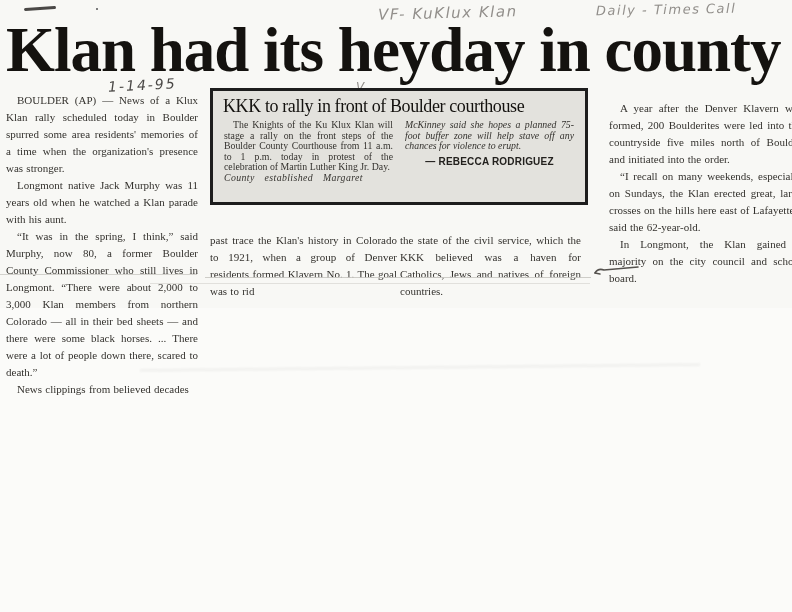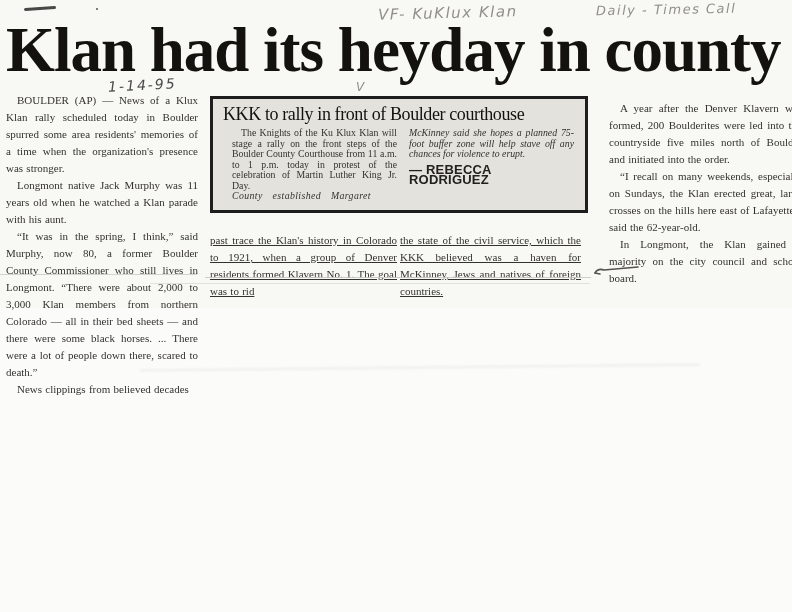--- a/index.html
+++ b/index.html
@@ -59,60 +59,60 @@
 
   
   .bodycol {
     text-align: justify;
     font-size: 11px;
     line-height: 17px;
     color: var(--ink, #34322e);
     word-spacing: 0.5px;
   }
   .bodycol p { margin: 0; text-indent: 11px; }
-  .bodycol p.no-indent { text-indent: 0; text-decoration: underline; }
+  .bodycol p.no-indent { text-indent: 0; }
   .col1  { left: 6px;   top: 92px;  width: 192px; }
   .col2a { left: 210px; top: 232px; width: 187px; }
   .col2b { left: 400px; top: 232px; width: 181px; }
   .col3  { left: 597px; top: 100px;  width: 193px; margin-left: 12px; }
 
   
   .inset-box {
-    left: 210px; top: 96px; width: 378px; height: 117px;
+    left: 210px; top: 88px; width: 378px; height: 117px;
     box-sizing: border-box;
     background: var(--box_bg, #e3e2dd);
     border: 3px solid var(--box_border, #1d1d1d);
     overflow: hidden;
   }
   .inset-headline {
     margin: 4px 8px 2px 10px;
     font-size: 18px;
     letter-spacing: -0.4px;
     color: var(--headline_ink, #14120f);
     white-space: nowrap;
     transform: scaleY(1.08);
     transform-origin: 0 0;
   }
-  .inset-cols { display: flex; gap: 12px; padding: 2px 11px 0 11px; margin-left: 8px; }
+  .inset-cols { display: flex; gap: 12px; padding: 2px 11px 0 11px; }
   .inset-col {
     width: 50%;
     text-align: justify;
     font-size: 9.8px;
     line-height: 10.5px;
     color: var(--ink, #2a2824);
   }
   .inset-col p { margin: 0; text-indent: 9px; }
   .inset-col p.no-indent { text-indent: 0; font-style: italic; }
   .inset-cutoff { margin-top: 6px; word-spacing: 7px; letter-spacing: 0.4px; }
   .inset-byline {
     margin-top: 5px;
-    text-align: left;
+    text-align: center;
     font-family: "Liberation Sans", sans-serif;
     font-weight: bold;
-    font-size: 13px;
+    font-size: 10px;
     letter-spacing: 0.2px;
     color: #23211e;
   }
 
   
   .tear { height: 1px; background: #c9c8c3; }
   .tear-1 { left: 0px;   top: 274px; width: 197px; opacity: 0.8; }
   .tear-2 { left: 205px; top: 277px; width: 386px; opacity: 0.9; }
   .tear-3 { left: 150px; top: 283px; width: 440px; opacity: 0.5; }
   .dot-mark { left: 96px; top: 8px; width: 2px; height: 2px; background: #555; border-radius: 50%; }
@@ -150,21 +150,21 @@
       <p class="no-indent">McKinney said she hopes a planned 75-foot buffer zone will help stave off any chances for violence to erupt.</p>
       <div class="inset-byline">— REBECCA RODRIGUEZ</div>
     </div>
   </div>
 </div>
 
 <div class="abs bodycol col2a">
   <p class="no-indent">past trace the Klan's history in Colorado to 1921, when a group of Denver residents formed Klavern No. 1. The goal was to rid</p>
 </div>
 <div class="abs bodycol col2b">
-  <p class="no-indent">the state of the civil service, which the KKK believed was a haven for McKinney, Jews and natives of foreign countries.</p>
+  <p class="no-indent">the state of the civil service, which the KKK believed was a haven for Catholics, Jews and natives of foreign countries.</p>
 </div>
 
 <div class="abs bodycol col3">
   <p>A year after the Denver Klavern was formed, 200 Boulderites were led into the countryside five miles north of Boulder and initiated into the order.</p>
   <p>“I recall on many weekends, especially on Sundays, the Klan erected great, large crosses on the hills here east of Lafayette,” said the 62-year-old.</p>
   <p>In Longmont, the Klan gained a majority on the city council and school board.</p>
 </div>
 
 <div class="abs tear tear-1"></div>
 <div class="abs tear tear-2"></div>

